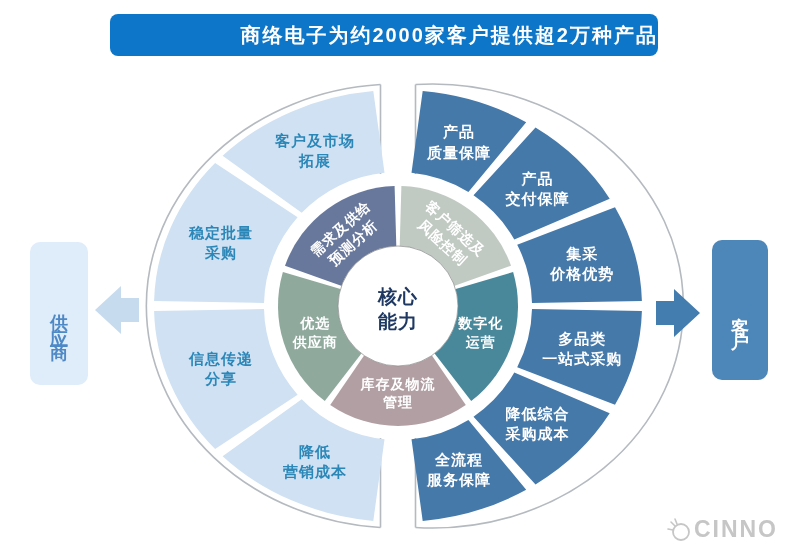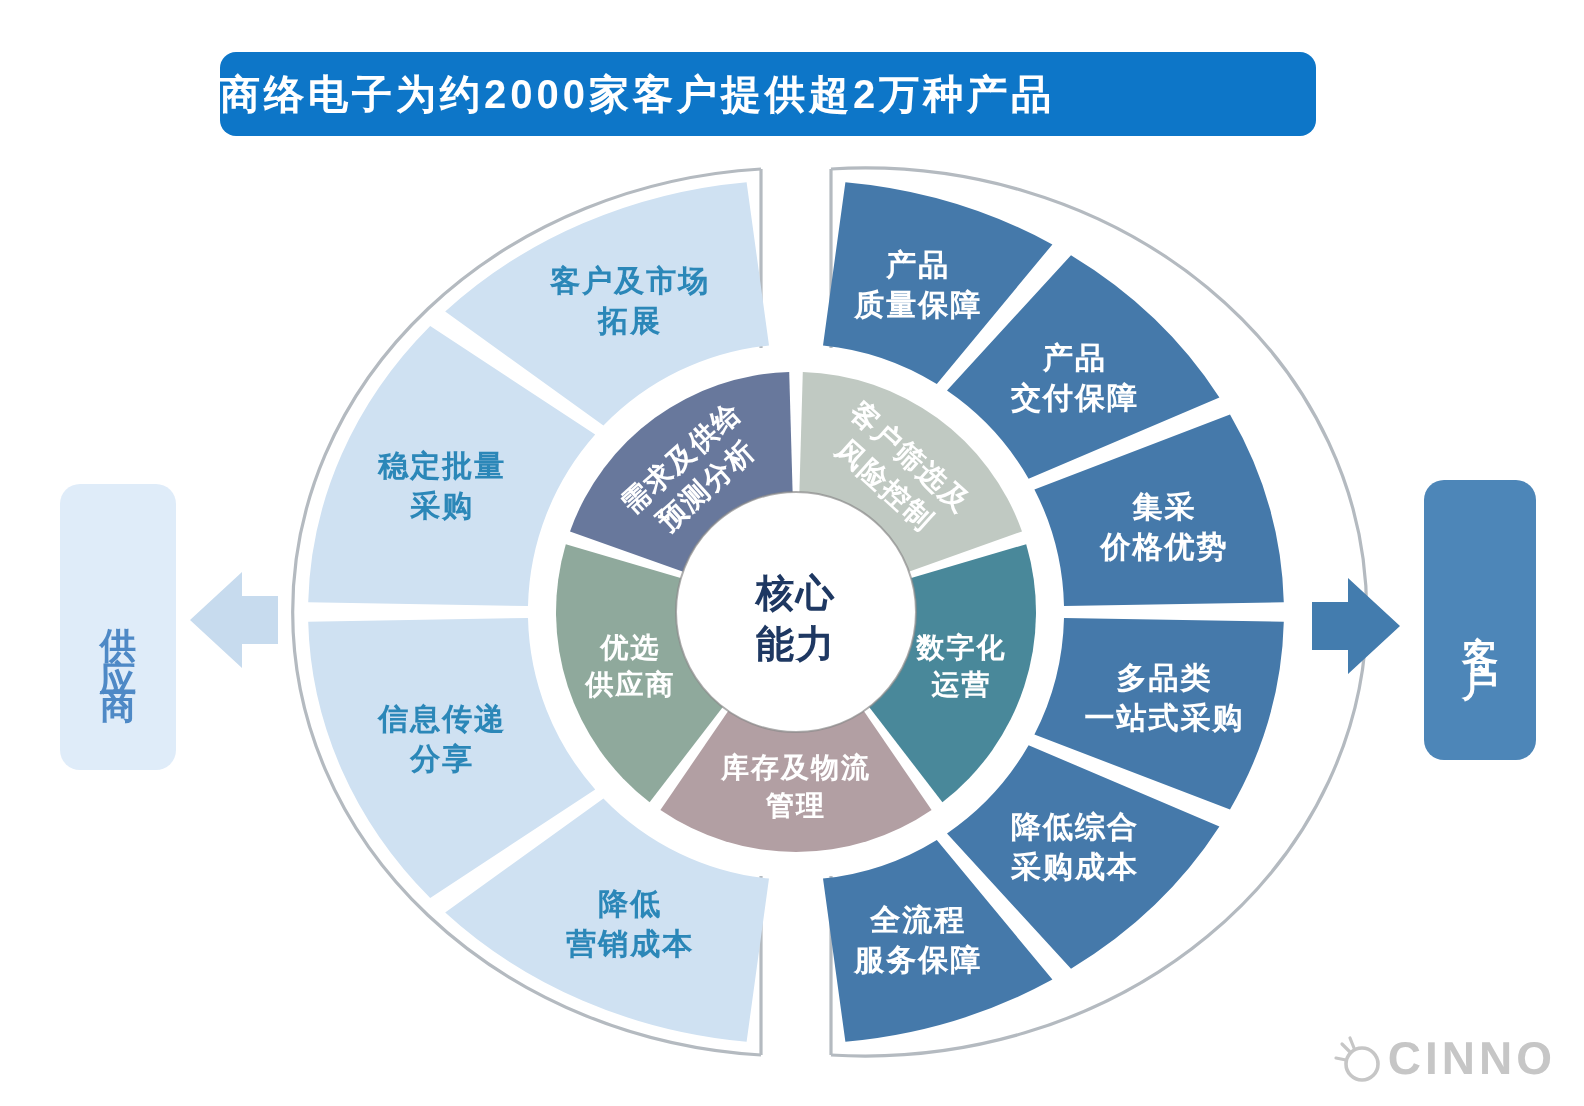--- a/index.html
+++ b/index.html
@@ -1,19 +1,19 @@
 <!DOCTYPE html>
 <html><head>
 <meta charset="utf-8">
 <style>
   html,body{margin:0;padding:0;background:#fff;}
   #stage{position:relative;width:792px;height:553px;background:#ffffff;overflow:hidden;
          font-family:"Liberation Sans","DejaVu Sans",sans-serif;}
-  .banner{position:absolute;left:110px;top:26px;width:548px;height:42px;border-radius:8px;
-          display:flex;align-items:center;justify-content:flex-start;
+  .banner{position:absolute;left:110px;top:14px;width:548px;height:42px;border-radius:8px;
+          display:flex;align-items:center;justify-content:flex-end;
           font-size:20px;font-weight:bold;letter-spacing:2px;}
   .side-box{position:absolute;display:flex;align-items:center;justify-content:center;
             border-radius:10px;font-weight:bold;font-size:18px;
             writing-mode:vertical-rl;text-orientation:upright;letter-spacing:14px;
             padding-top:0;}
   .side-box span{margin-top:14px;}
   #supplier-box{left:30px;top:242px;width:58px;height:143px;}
   #customer-box{left:712px;top:240px;width:56px;height:140px;}
   #wheel-svg{position:absolute;left:0;top:0;}
   #wheel-svg text{font-family:"Liberation Sans","DejaVu Sans",sans-serif;font-weight:bold;letter-spacing:1px;}

